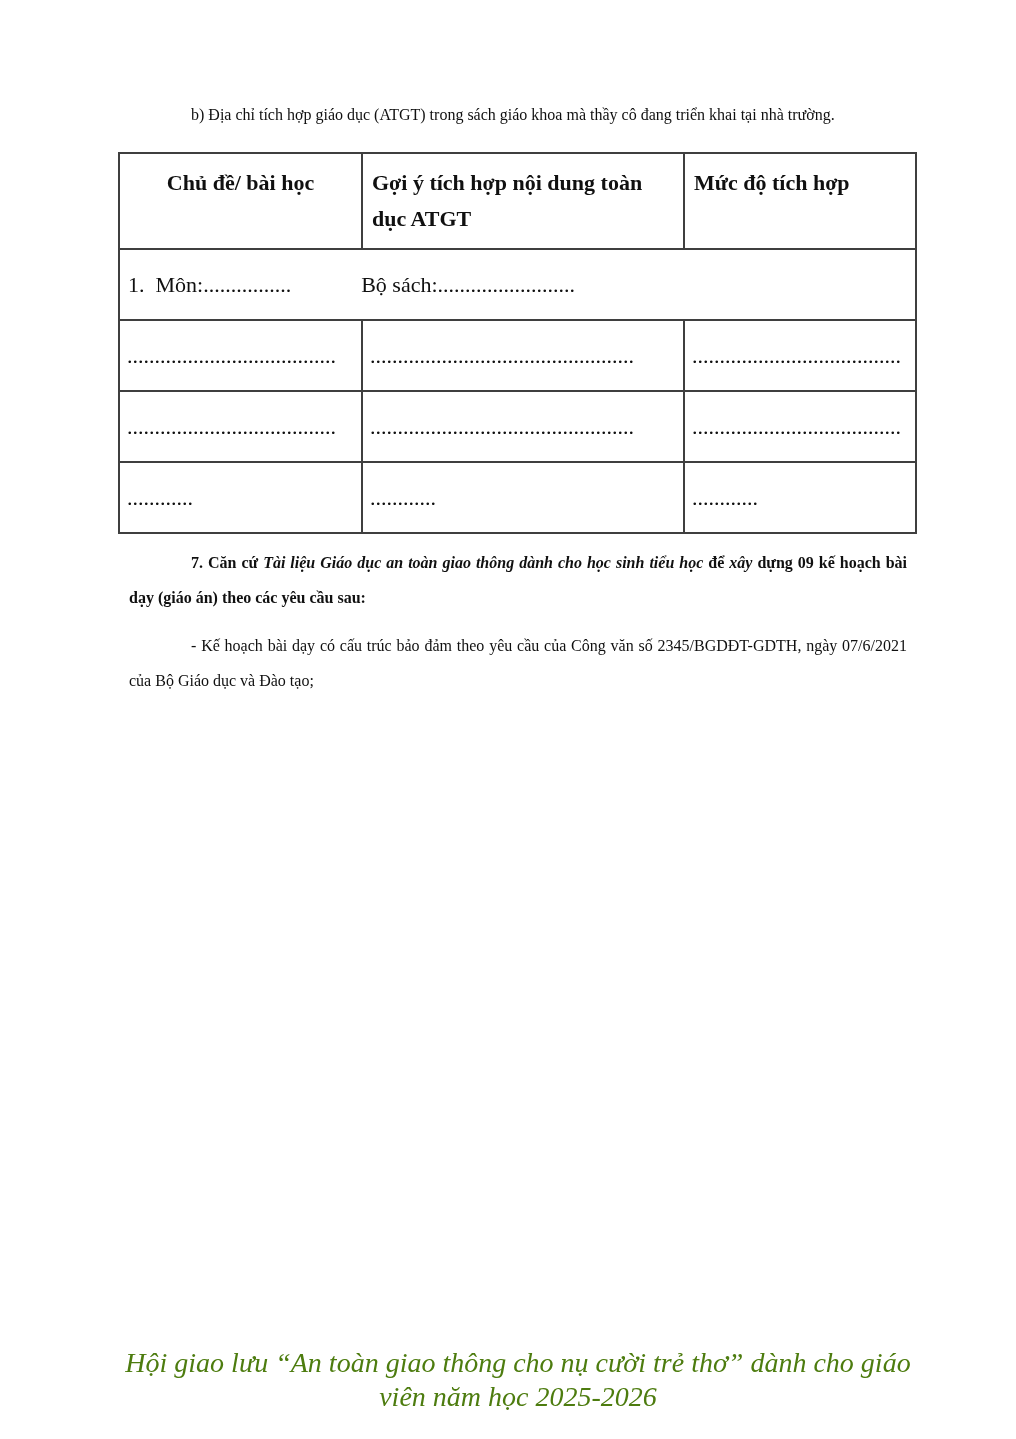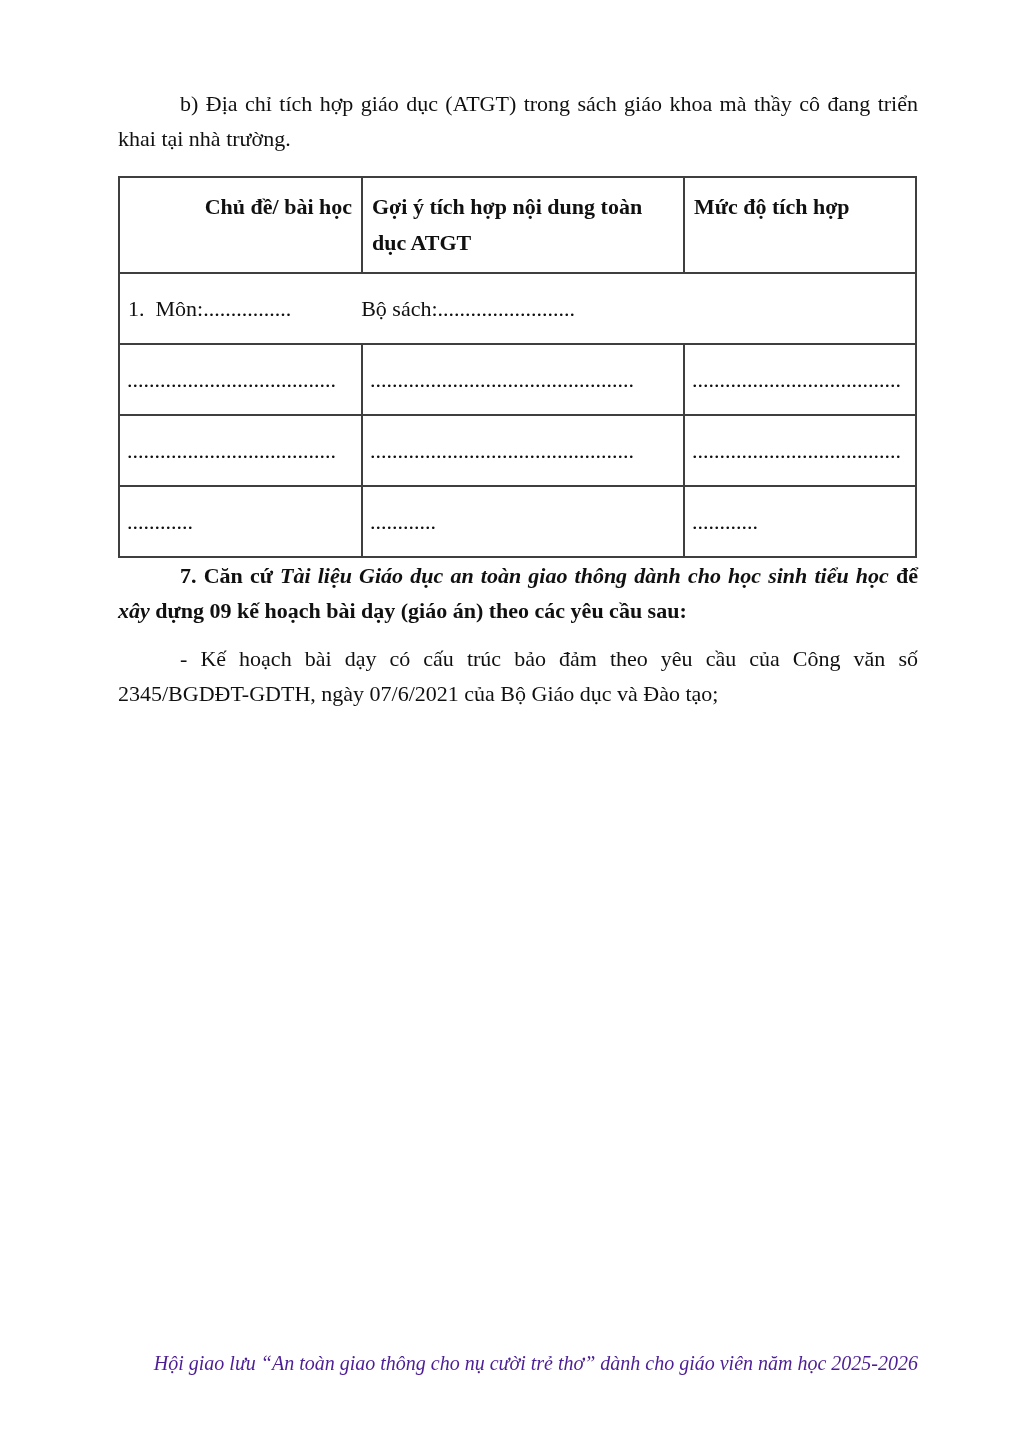--- a/index.html
+++ b/index.html
@@ -12,22 +12,22 @@
     color: #101010;
     overflow: hidden;
   }
   .content {
     position: absolute;
     left: 118px;
     top: 86px;
     width: 800px;
   }
   p.para {
-    margin: 0;
-    font-size: 22px;
+    margin: 11px;
+    font-size: 16px;
     line-height: 35px;
     text-align: justify;
   }
   p.indent { text-indent: 62px; }
   .bold { font-weight: bold; }
   .italic { font-style: italic; }
   p.spaced { margin-top: 13px; }
 
   table.atgt {
     border-collapse: collapse;
@@ -45,45 +45,45 @@
     overflow: hidden;
   }
   table.atgt thead tr { height: 96px; }
   table.atgt thead th {
     font-weight: bold;
     vertical-align: top;
     text-align: left;
     padding: 11px 2px 0 9px;
   }
   table.atgt thead th.th-right {
-    text-align: right;
+    text-align: center;
     padding-right: 9px;
   }
   table.atgt tbody tr { height: 71px; }
   tr.subject-row td {
     vertical-align: middle;
     padding-left: 8px;
   }
   tr.subject-row .gap { display: inline-block; width: 70px; }
   tr.dot-row td {
     vertical-align: middle;
     padding-left: 7px;
     white-space: nowrap;
   }
   .heading2 { margin-top: 25px; }
   .footer {
     position: absolute;
     left: 118px;
     top: 1346px;
     width: 800px;
-    text-align: right;
+    text-align: center;
     font-style: italic;
-    font-size: 20px;
+    font-size: 28px;
     line-height: 34px;
-    color: #4c1d95;
+    color: #4d7c0f;
   }
 </style>
 </head>
 <body>
 
 <div class="page">
   <div class="content">
 
     <p class="para indent">b) Địa chỉ tích hợp giáo dục (ATGT) trong sách giáo khoa mà thầy cô đang triển khai tại nhà trường.</p>
 

